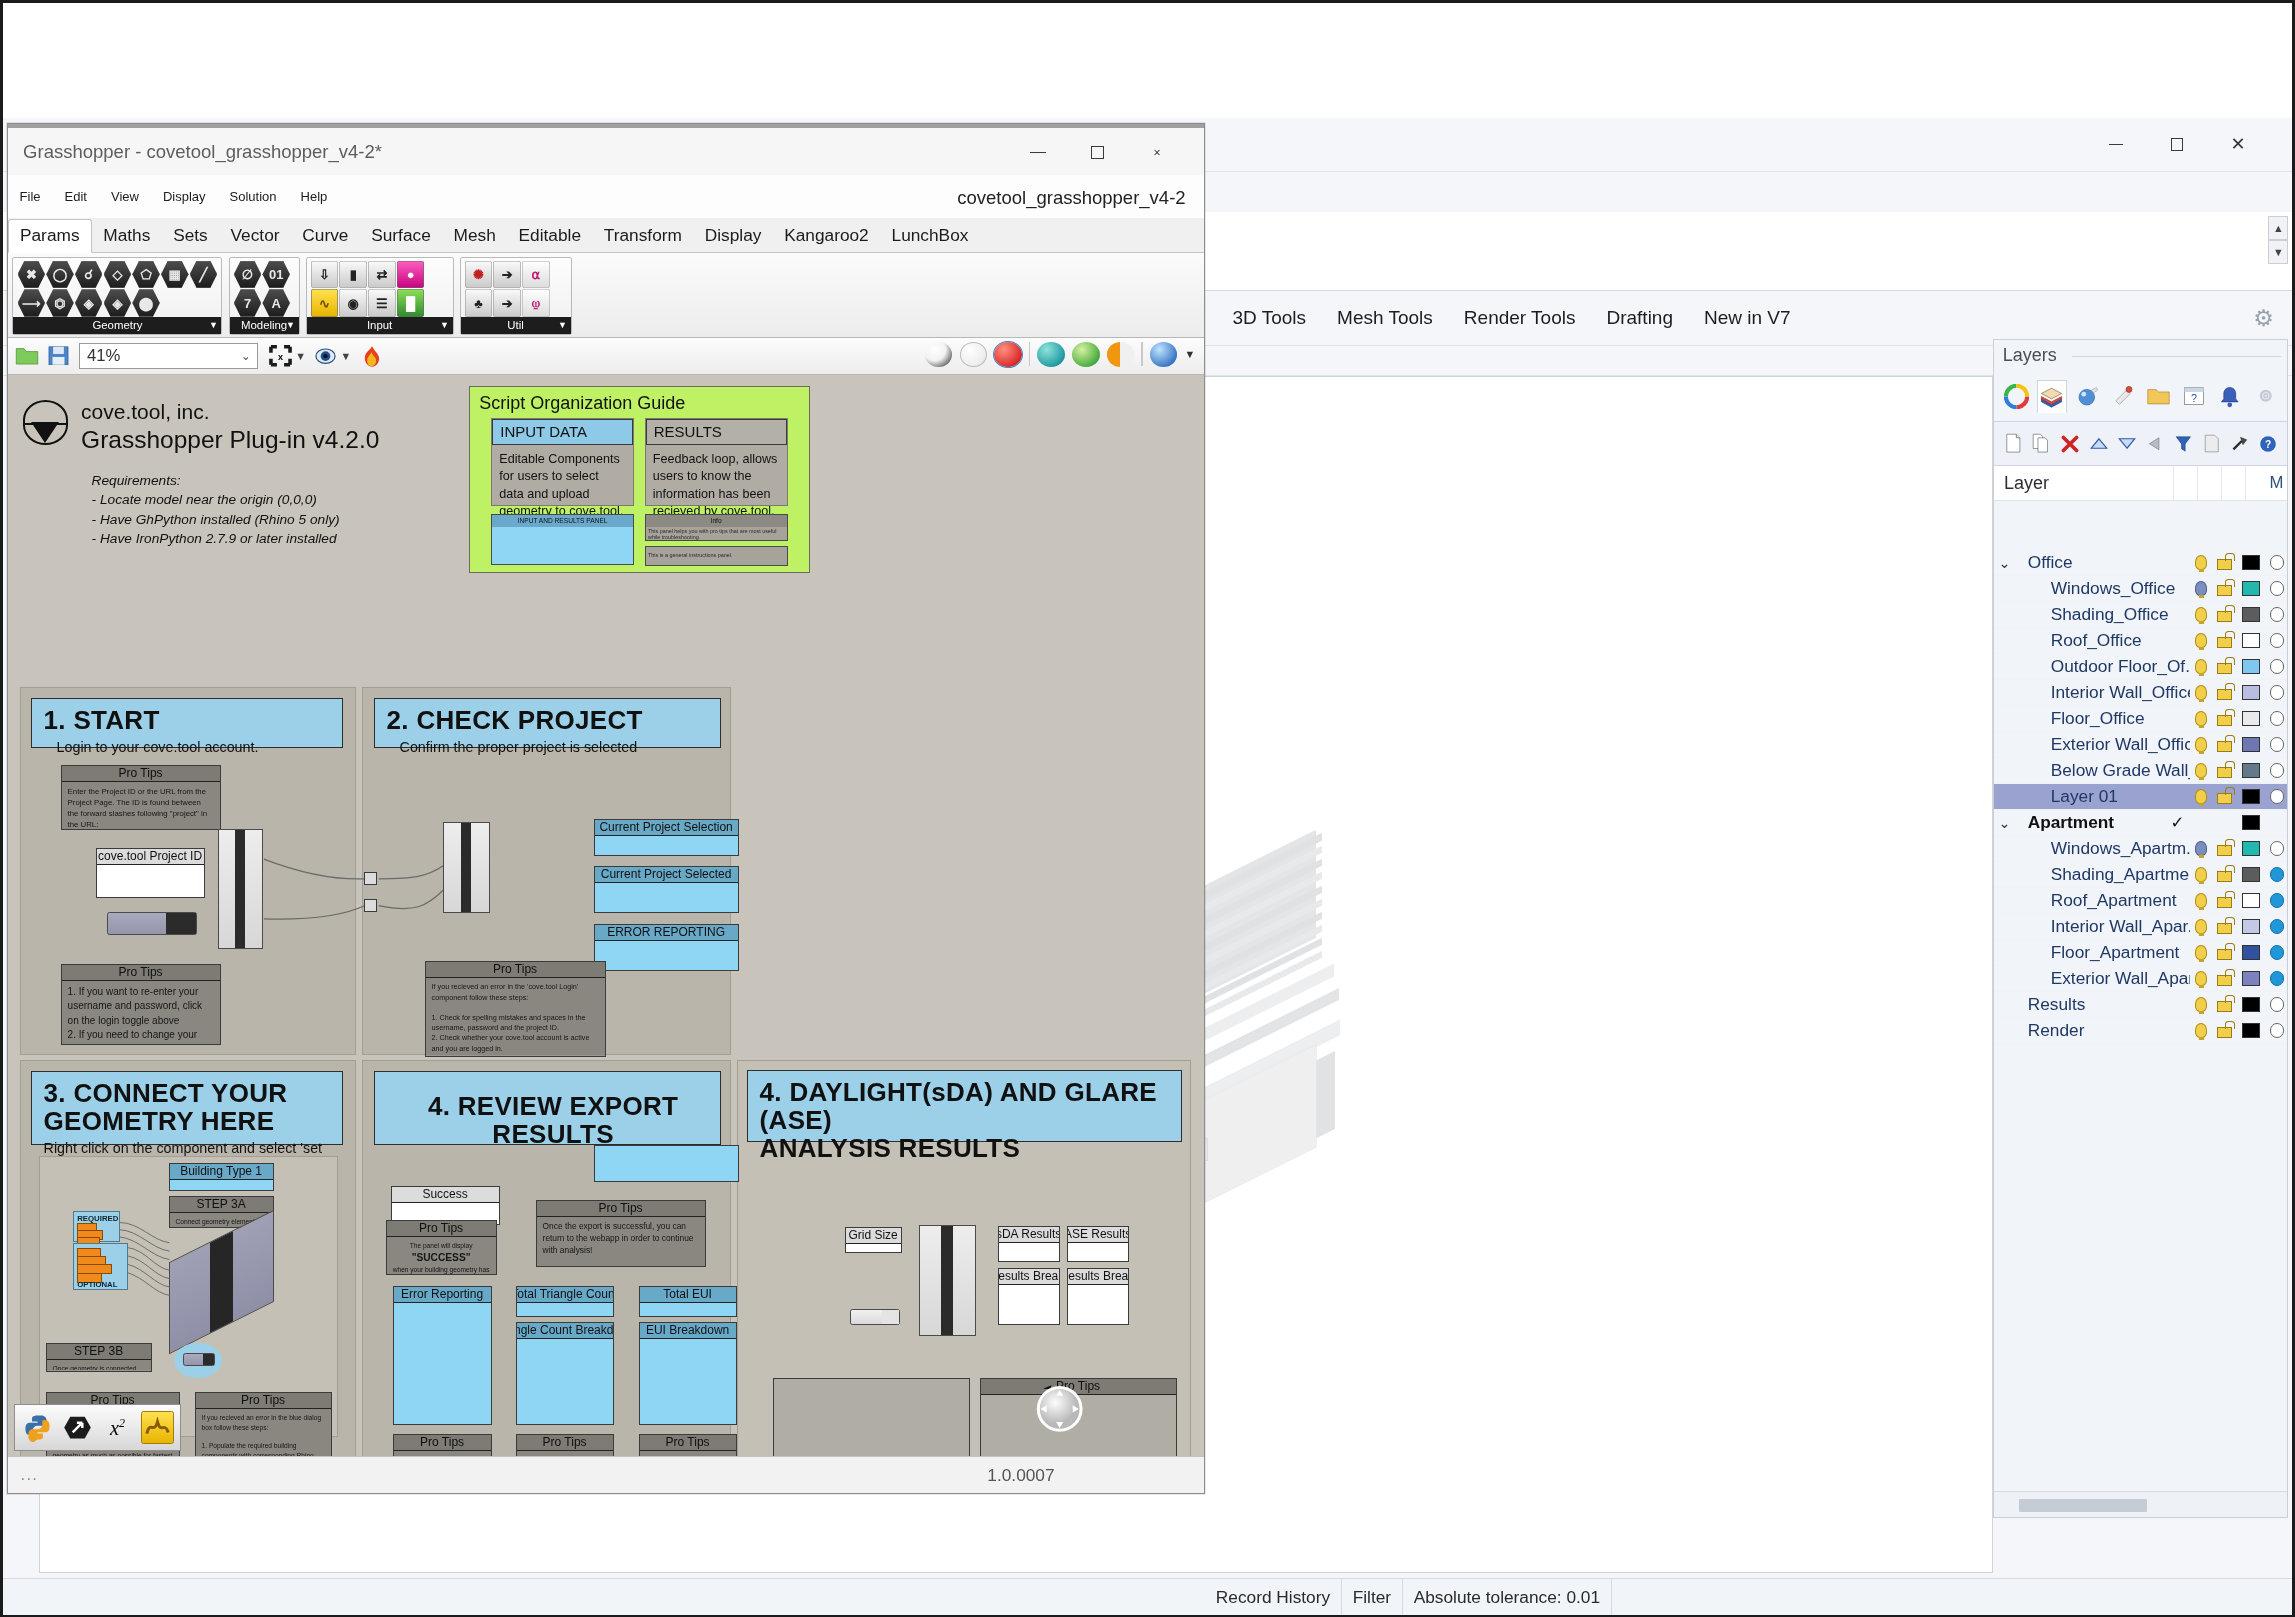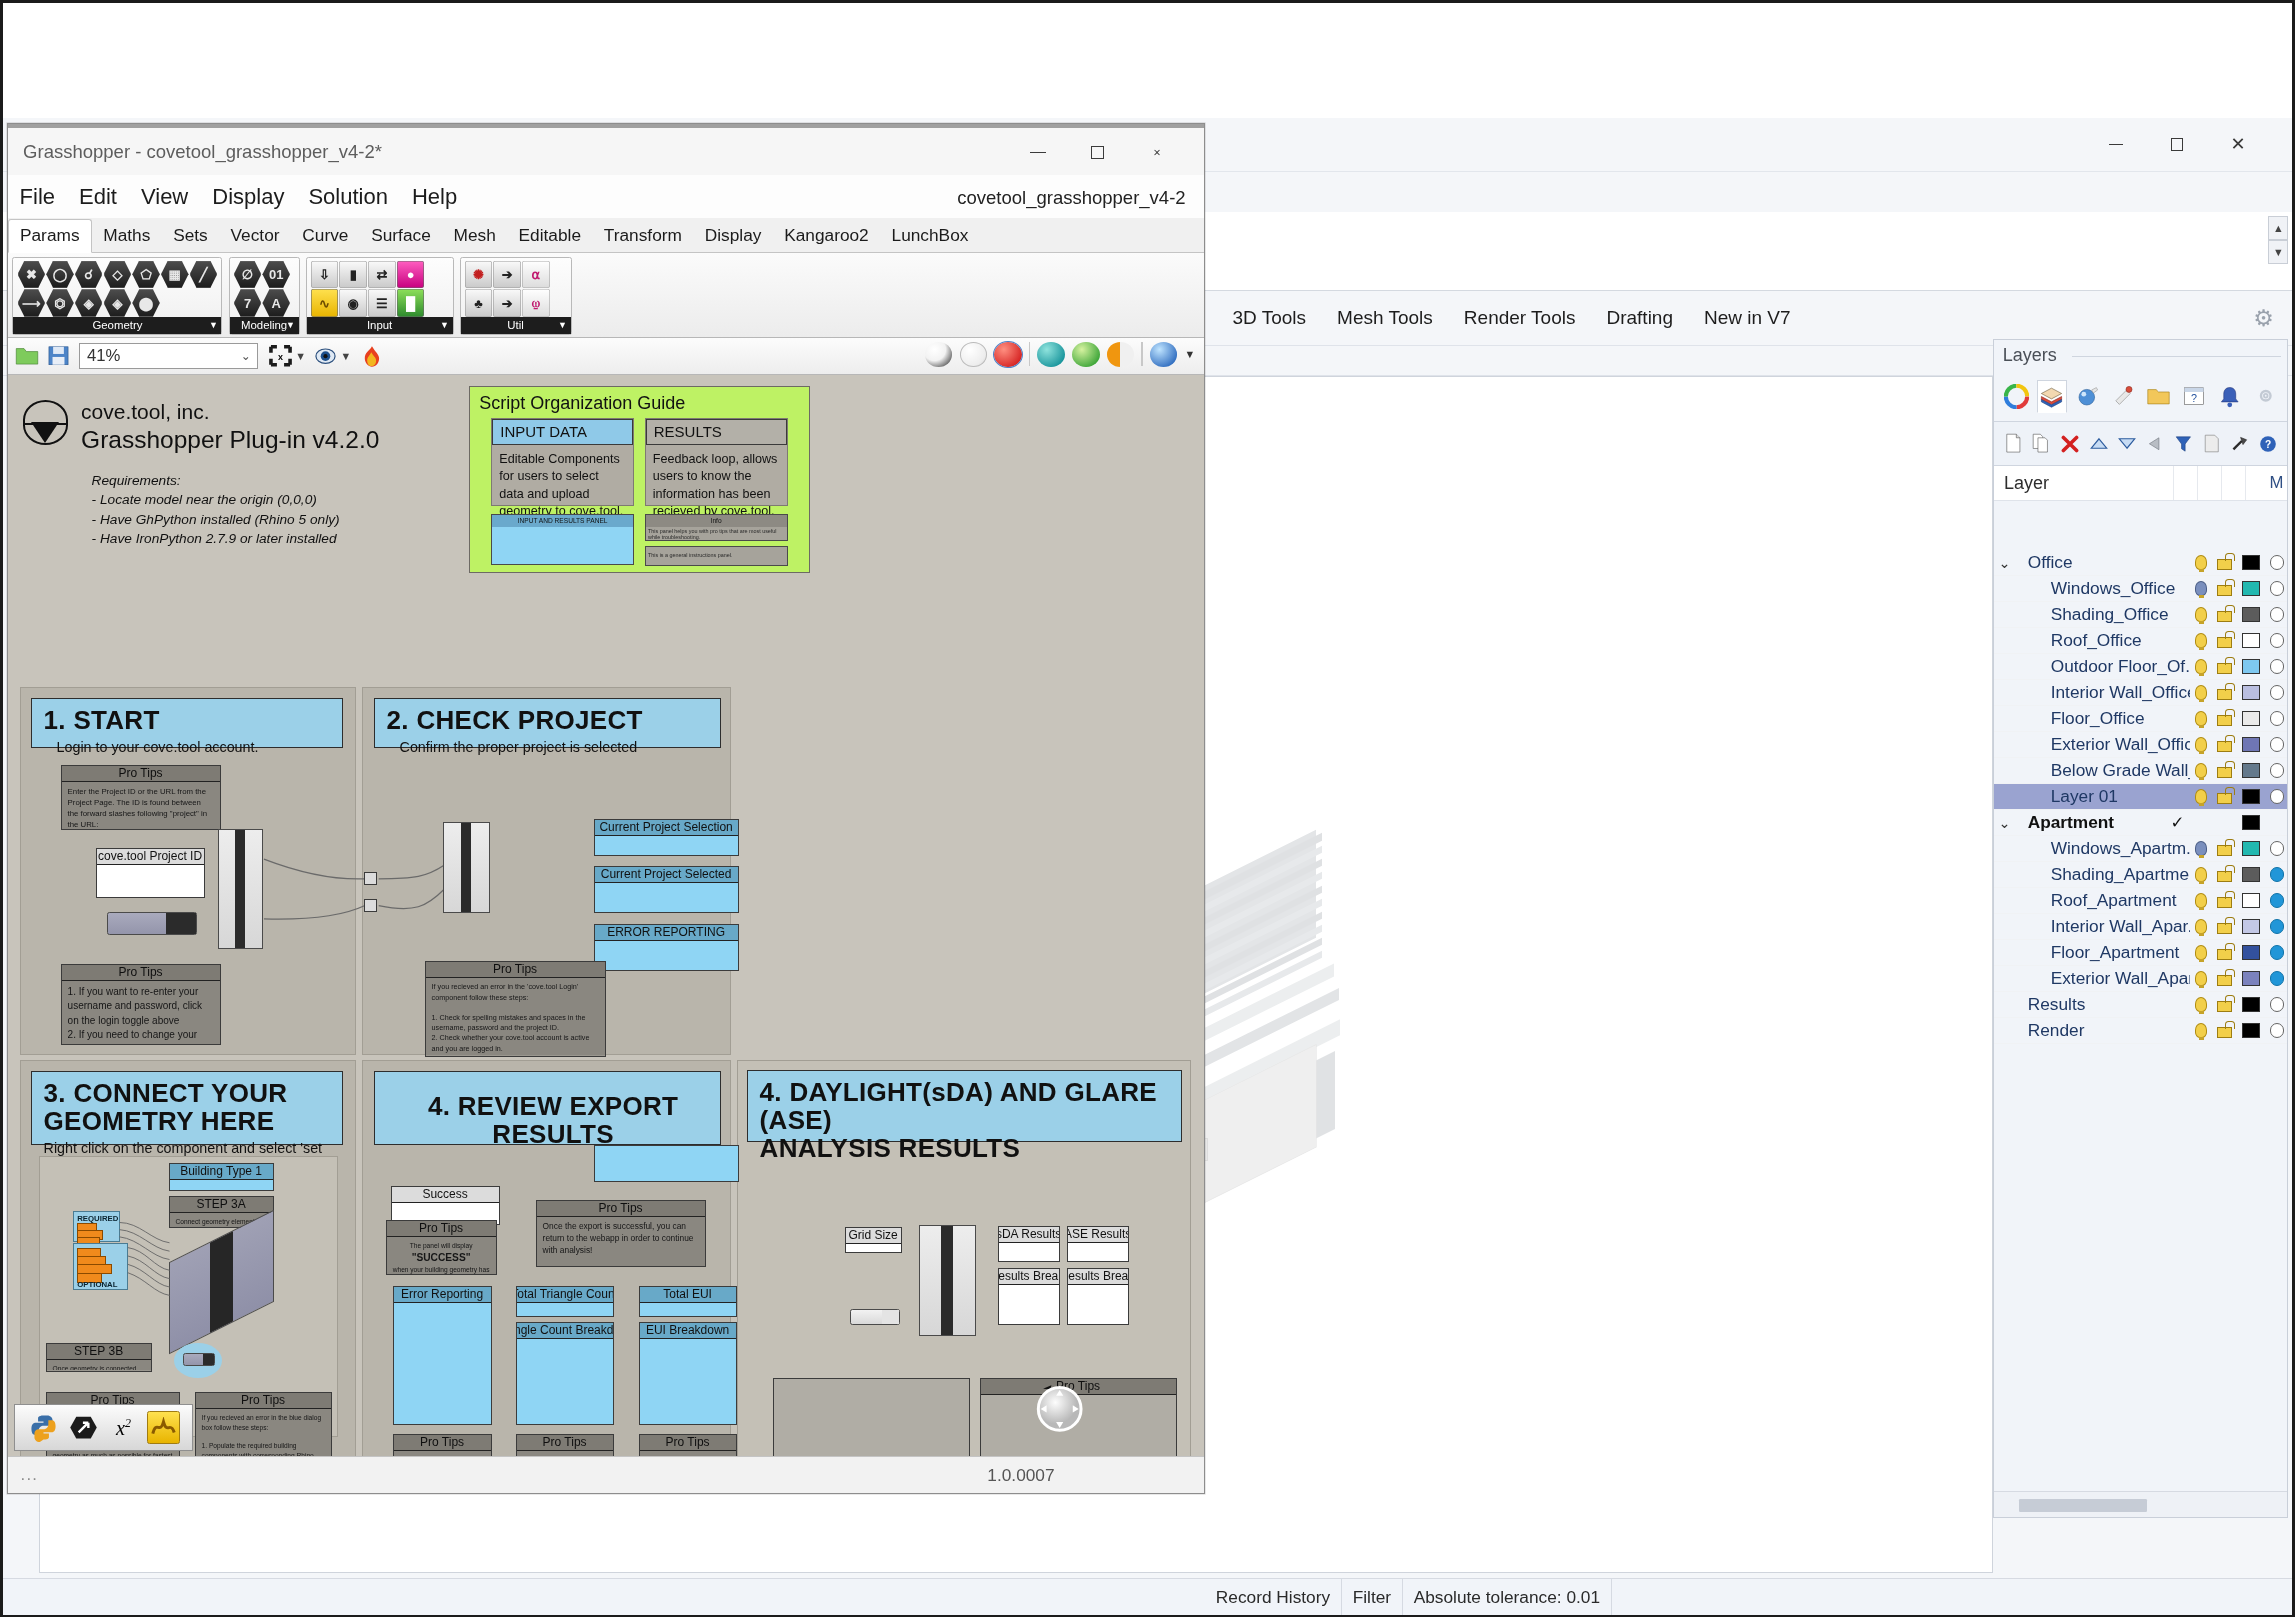--- a/index.html
+++ b/index.html
@@ -123,21 +123,21 @@
   #gh-top { position:absolute; left:0; top:0; right:0; height:3.6px; background:#a0a0a0; }
   #gh-titlebar { position:absolute; left:0; top:3.6px; right:0; height:48px;
                  background:#f6f6f6; display:flex; align-items:center; }
   #gh-title { padding-left:15.5px; font-size:18.5px; color:#5d5d5d; }
   .ghwin { position:absolute; top:9.6px; width:57px; height:30px;
            display:flex; align-items:center; justify-content:center; color:#3b3b3b; }
   .ghwin.min{ right:137px; } .ghwin.max{ right:78px; } .ghwin.close{ right:18px; }
 
   #gh-menubar { position:absolute; left:0; top:51px; right:0; height:43px;
                 background:#fdfdfd; display:flex; align-items:center; }
-  #gh-menubar .mi { font-size:22px; color:#1c1c1c; padding:0 12px; }
+  #gh-menubar .mi { font-size:13px; color:#1c1c1c; padding:0 12px; }
   #gh-docname { position:absolute; right:18px; top:12px; font-size:18.5px; color:#222; }
 
   #gh-tabs { position:absolute; left:0; top:94px; right:0; height:35px;
              background:#f0f0f0; border-bottom:0.6px solid #c4c4c4;
              display:flex; align-items:flex-end; }
   #gh-tabs .tab { font-size:17.3px; color:#1b1b1b; padding:4.8px 11.4px 6px; }
   #gh-tabs .tab.active { background:#ffffff; border:0.6px solid #c4c4c4;
                          border-bottom-color:#ffffff; margin-bottom:-0.6px;
                          border-radius:3px 3px 0 0; }
 
@@ -181,21 +181,21 @@
                background:#c8c4bb; overflow:hidden; }
   #gh-statusbar { position:absolute; left:0; right:0; bottom:0; height:37px;
                   background:#f2f2f2; border-top:0.6px solid #c4c4c4;
                   display:flex; align-items:center; }
   #gh-statusbar .dots { padding-left:13px; font-size:16.7px; color:#8a8a8a; letter-spacing:1.2px; }
   #gh-version { position:absolute; right:149px; top:8.4px; font-size:17.3px; color:#555; }
 
   
   #gh-float { position:absolute; left:6px; bottom:4.8px; height:47px;
               background:linear-gradient(#fcfcfc,#d7d7d7); border:0.6px solid #8f8f8f;
-              display:flex; align-items:center; padding:0 12px; gap:7.2px; z-index:30; }
+              display:flex; align-items:center; padding:0 6px; gap:7.2px; z-index:30; }
   #gh-float .fi { width:33px; height:33px; display:flex; align-items:center;
                   justify-content:center; border-radius:2.4px; }
 
   
   .ghgroup { position:absolute; background:#b9b5ab; border:0.6px solid #a29e94; }
   .ghgroup.light { background:#c4c0b6; }
 
   .logo-wrap { position:absolute; display:flex; align-items:flex-start; gap:13px; }
   .ct-logo { width:45px; height:45px; border:2.4px solid #111; border-radius:50%/44%;
              position:relative; flex:none; }

